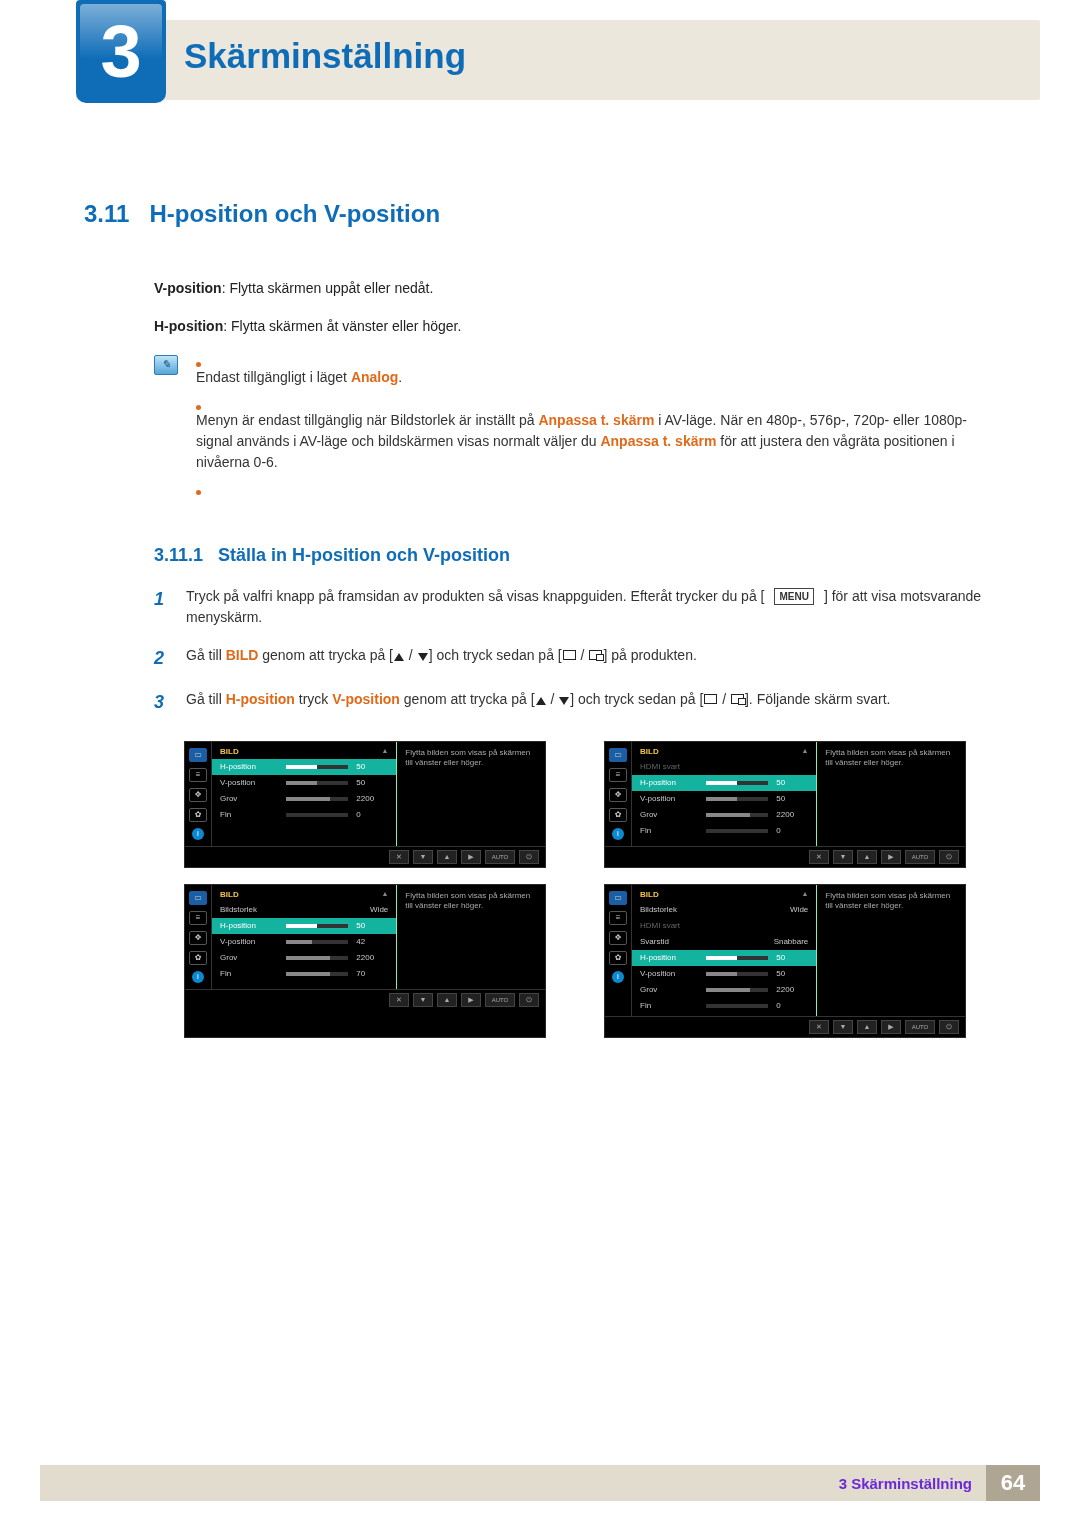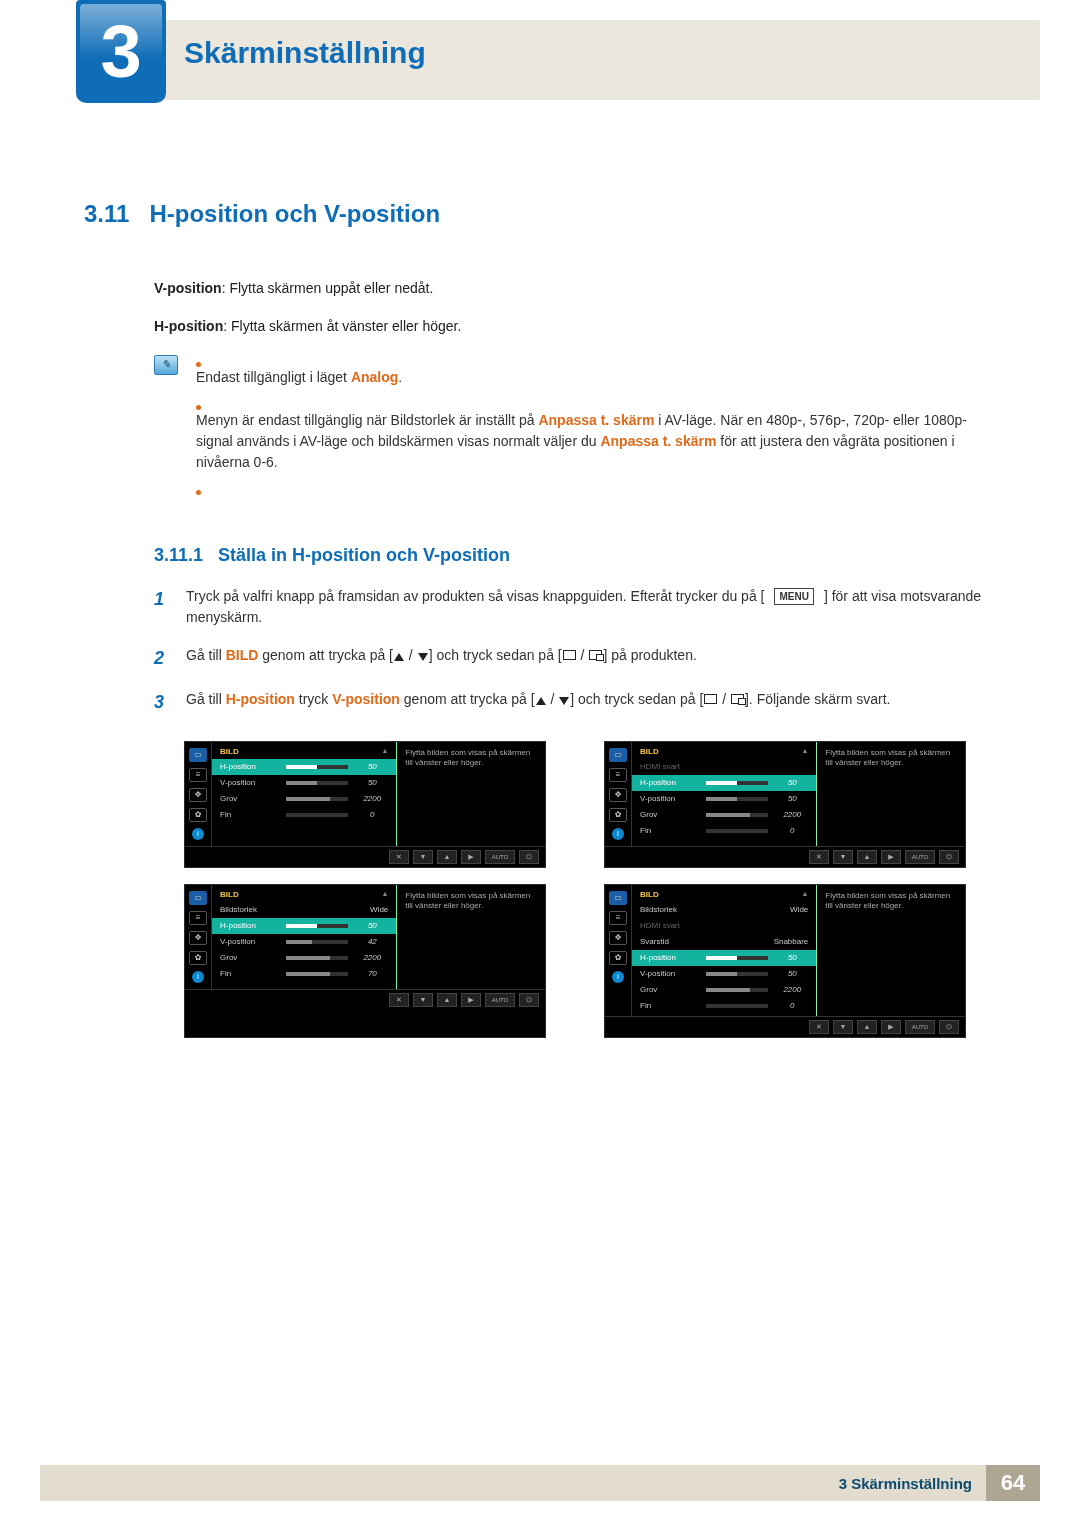--- a/index.html
+++ b/index.html
@@ -44,21 +44,21 @@
     position: absolute;
     left: 4px; top: 4px; right: 4px; bottom: 44px;
     background: linear-gradient(180deg, rgba(255,255,255,.45), rgba(255,255,255,0));
     border-radius: 4px;
     pointer-events: none;
   }
   .chapter-title {
     position: absolute;
     left: 184px;
     top: 36px;
-    font-size: 30px;
+    font-size: 35px;
     font-weight: 700;
     color: #0f6db8;
   }
   .content {
     position: absolute;
     left: 84px;
     right: 80px;
     top: 200px;
   }
   .h2 {
@@ -157,39 +157,39 @@
   .osd-list { flex: 1.4; padding: 2px 0; }
   .osd-title { color:#f5c64b; font-weight:700; padding: 3px 8px; display:flex; justify-content:space-between;}
   .osd-title .up-t { color:#888; font-size:7px;}
   .osd-row { display:flex; align-items:center; padding: 2px 8px; height:12px;}
   .osd-row.sel { background:#14b3a0; color:#fff; }
   .osd-row .lbl { flex:1; color:inherit;}
   .osd-row.dim .lbl { color:#666; }
   .osd-row .bar { width: 62px; height:4px; background:#333; margin-right:8px; position:relative;}
   .osd-row .bar .fill { position:absolute; left:0; top:0; bottom:0; background:#888;}
   .osd-row.sel .bar .fill { background:#fff;}
-  .osd-row .val { width: 32px; text-align:center;font-style:italic; }
+  .osd-row .val { width: 32px; text-align:left; }
   .osd-row .valtxt { width: 60px; text-align:right; }
   .osd-help { flex:1; border-left:1px solid #86efac; padding:6px 8px; color:#aaa; line-height:1.3; }
   .osd-foot {
     border-top:1px solid #333; display:flex; justify-content:flex-end;
     gap:4px; padding: 3px 6px;
   }
   .fbtn { width:18px; height:12px; background:#222; border:1px solid #444; display:flex;align-items:center;justify-content:center; font-size:7px; color:#aaa;}
   .fbtn.auto{ width:28px; font-size:6px;}
 
   .footer {
     position: absolute;
     left: 40px; right: 40px; bottom: 26px;
     height: 36px;
     display: flex; align-items: stretch; justify-content: flex-end;
   }
   .footer-bar {
     flex:1; background: #e2dcce; display:flex; align-items:center; justify-content:flex-end;
-    padding-right: 14px; color:#0c4a6e; font-size: 15px; font-weight:600;
+    padding-right: 14px; color:#6d28d9; font-size: 15px; font-weight:600;
   }
   .footer-pg {
     width: 54px; background:#aea692; color:#fff; display:flex;align-items:center;justify-content:center;
     font-size: 22px; font-weight:700;
   }
 </style>
 </head>
 <body>
 
 <div class="page">

